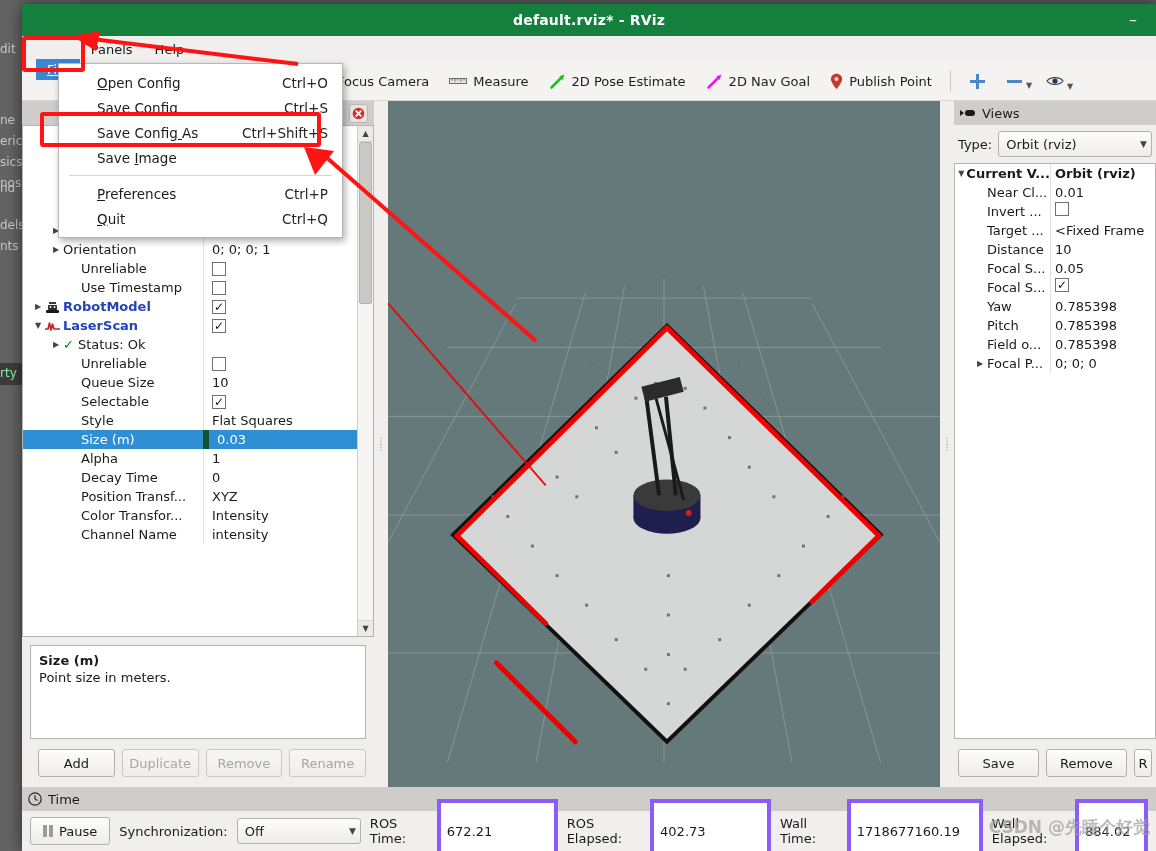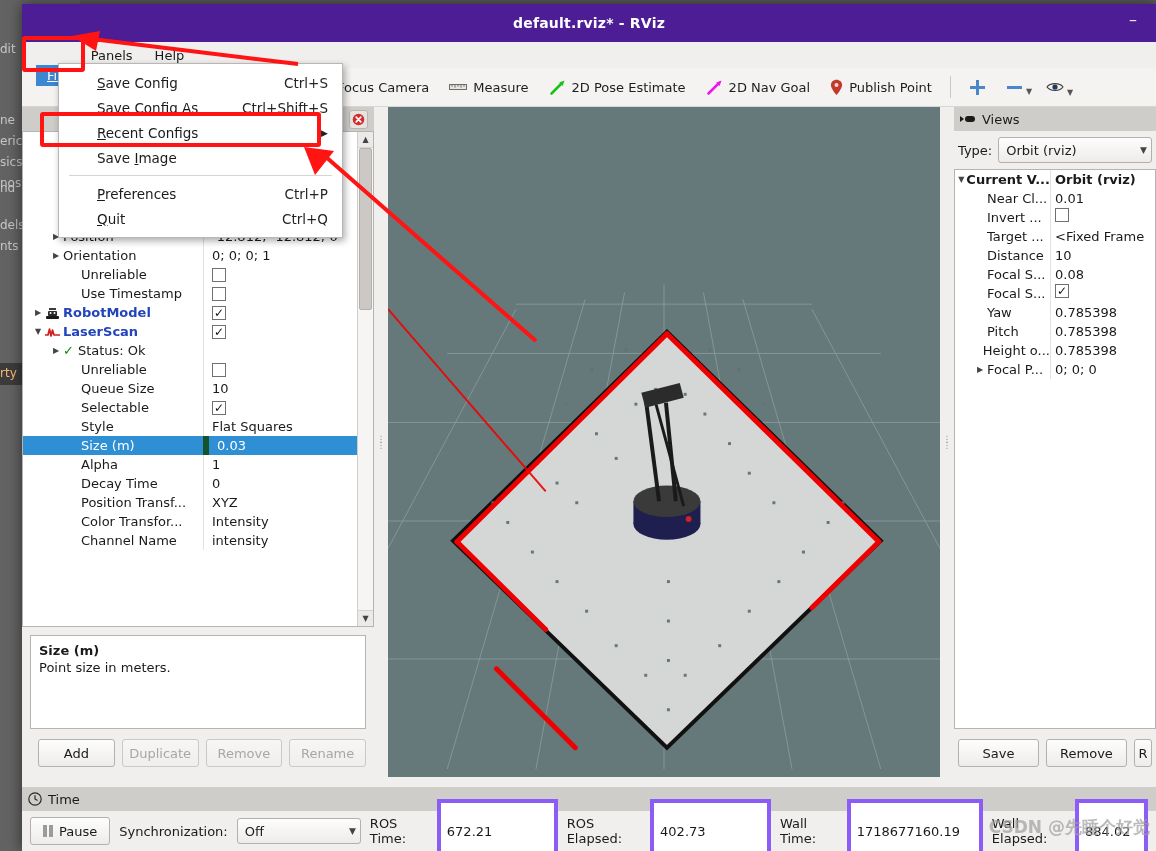--- a/index.html
+++ b/index.html
@@ -15,21 +15,21 @@
   .bg-text{position:absolute;left:0;color:#c8c8c8;font-size:12px;white-space:nowrap;}
   #bg-sidebar-sel{position:absolute;left:0;top:363px;width:52px;height:22px;background:#3c3c3c;}
 
   
   #rviz-window{
     position:absolute;left:22px;top:4px;width:1134px;height:847px;
     background:#f0efee;box-shadow:0 0 14px rgba(0,0,0,.55);
     display:flex;flex-direction:column;
   }
   #titlebar{
-    height:38px;background:#4c1d95;color:#fff;
+    height:32px;background:#15803d;color:#fff;
     display:flex;align-items:center;justify-content:center;
     position:relative;flex:0 0 auto;
   }
   #titlebar .ttl{font-weight:bold;font-size:14px;letter-spacing:.2px;}
   #min-btn{position:absolute;right:16px;top:12px;width:14px;height:14px;color:#e8e8e8;
     font-size:16px;line-height:8px;text-align:center;cursor:default;}
 
   
   #menubar{height:26px;background:#f0efee;display:flex;align-items:center;
     padding-left:14px;gap:0;flex:0 0 auto;position:relative;z-index:40;}
@@ -114,21 +114,21 @@
   .combo .caret{font-size:9px;color:#444;}
   #views-tree-wrap{flex:1 1 auto;background:#fff;border:1px solid #b6b3b0;margin:2px 0 0 0;overflow:hidden;}
   .vrow{height:19px;display:flex;align-items:center;font-size:13px;line-height:19px;white-space:nowrap;}
   .vname{width:95px;display:flex;align-items:center;overflow:hidden;}
   .vval{flex:1 1 auto;padding-left:4px;border-left:1px solid #e2e2e2;overflow:hidden;}
   .vrow.head .vname,.vrow.head .vval{font-weight:bold;}
   #views-btns{display:flex;gap:7px;padding:10px 4px 10px 4px;flex:0 0 auto;}
 
   
   #time-panel{flex:0 0 auto;background:#f0efee;}
-  #time-title{height:24px;background:#cfcdca;display:flex;align-items:center;gap:6px;padding:0 6px;font-size:13px;margin-top:10px;}
+  #time-title{height:24px;background:#cfcdca;display:flex;align-items:center;gap:6px;padding:0 6px;font-size:13px;}
   #time-row{height:40px;display:flex;align-items:center;gap:9px;padding:0 8px;}
   .tfield{height:24px;border:4px solid #8b5cf6;background:#fff;display:flex;align-items:center;
     padding:16px 6px;font-size:13px;}
   .pause-btn{height:26px;border:1px solid #b3b0ad;border-radius:3px;
     background:linear-gradient(#fdfdfd,#eeecea);display:flex;align-items:center;gap:5px;padding:0 12px;font-size:13px;}
 
   
   #file-menu{
     position:absolute;left:36px;top:59px;width:283px;background:#fff;
     border:1px solid #b9b6b3;box-shadow:2px 3px 7px rgba(0,0,0,.33);
@@ -156,21 +156,21 @@
   <div id="bg-window">
     <div class="bg-text" style="top:113px;">ne</div>
     <div class="bg-text" style="top:134px;">eric</div>
     <div class="bg-text" style="top:155px;">sics</div>
     <div class="bg-text" style="top:176px;">nosp</div>
     <div class="bg-text" style="top:181px;">nd</div>
     <div class="bg-text" style="top:218px;">dels</div>
     <div class="bg-text" style="top:239px;">nts</div>
     <div class="bg-text" style="top:42px;">dit</div>
     <div id="bg-sidebar-sel"></div>
-    <div class="bg-text" style="top:366px;color:#fdba74;">rty</div>
+    <div class="bg-text" style="top:366px;color:#86efac;">rty</div>
   </div>
 </div>
 
 <div id="rviz-window">
 
   <div id="titlebar">
     <div class="ttl">default.rviz* - RViz</div>
     <div id="min-btn">–</div>
   </div>
 
@@ -685,21 +685,21 @@
                 <span>Distance</span>
               </div>
               <div class="vval"><span>10</span></div>
             </div>
             <div class="vrow">
               <div class="vname">
                 <span class="indent" style="width: 18px;"></span>
                 <span class="arrow"></span>
                 <span>Focal S...</span>
               </div>
-              <div class="vval"><span>0.08</span></div>
+              <div class="vval"><span>0.05</span></div>
             </div>
             <div class="vrow">
               <div class="vname">
                 <span class="indent" style="width: 18px;"></span>
                 <span class="arrow"></span>
                 <span>Focal S...</span>
               </div>
               <div class="vval"><span class="chk on"></span></div>
             </div>
             <div class="vrow">
@@ -715,21 +715,21 @@
                 <span class="indent" style="width: 18px;"></span>
                 <span class="arrow"></span>
                 <span>Pitch</span>
               </div>
               <div class="vval"><span>0.785398</span></div>
             </div>
             <div class="vrow">
               <div class="vname">
                 <span class="indent" style="width: 18px;"></span>
                 <span class="arrow"></span>
-                <span>Height o...</span>
+                <span>Field o...</span>
               </div>
               <div class="vval"><span>0.785398</span></div>
             </div>
             <div class="vrow">
               <div class="vname">
                 <span class="indent" style="width: 18px;"></span>
                 <span class="arrow">▶</span>
                 <span>Focal P...</span>
               </div>
               <div class="vval"><span>0; 0; 0</span></div>
@@ -776,30 +776,30 @@
       <div class="tfield" style="width:118px;">402.73</div>
       <span>Wall Time:</span>
       <div class="tfield" style="width:136px;">1718677160.19</div>
       <span>Wall Elapsed:</span>
       <div class="tfield" style="width:62px;">884.02</div>
     </div>
   </div>
 
   <div id="file-menu">
       <div class="mi">
+        <span><u>O</u>pen Config</span>
+        <span class="sc">Ctrl+O</span>
+      </div>
+      <div class="mi">
         <span><u>S</u>ave Config</span>
         <span class="sc">Ctrl+S</span>
       </div>
       <div class="mi">
         <span>Save Config<u> </u>As</span>
         <span class="sc">Ctrl+Shift+S</span>
-      </div>
-      <div class="mi">
-        <span><u>R</u>ecent Configs</span>
-        <span class="submenu-arrow">▶</span>
       </div>
       <div class="mi">
         <span>Save <u>I</u>mage</span>
       </div>
       <div class="msep"></div>
       <div class="mi">
         <span><u>P</u>references</span>
         <span class="sc">Ctrl+P</span>
       </div>
       <div class="mi">

